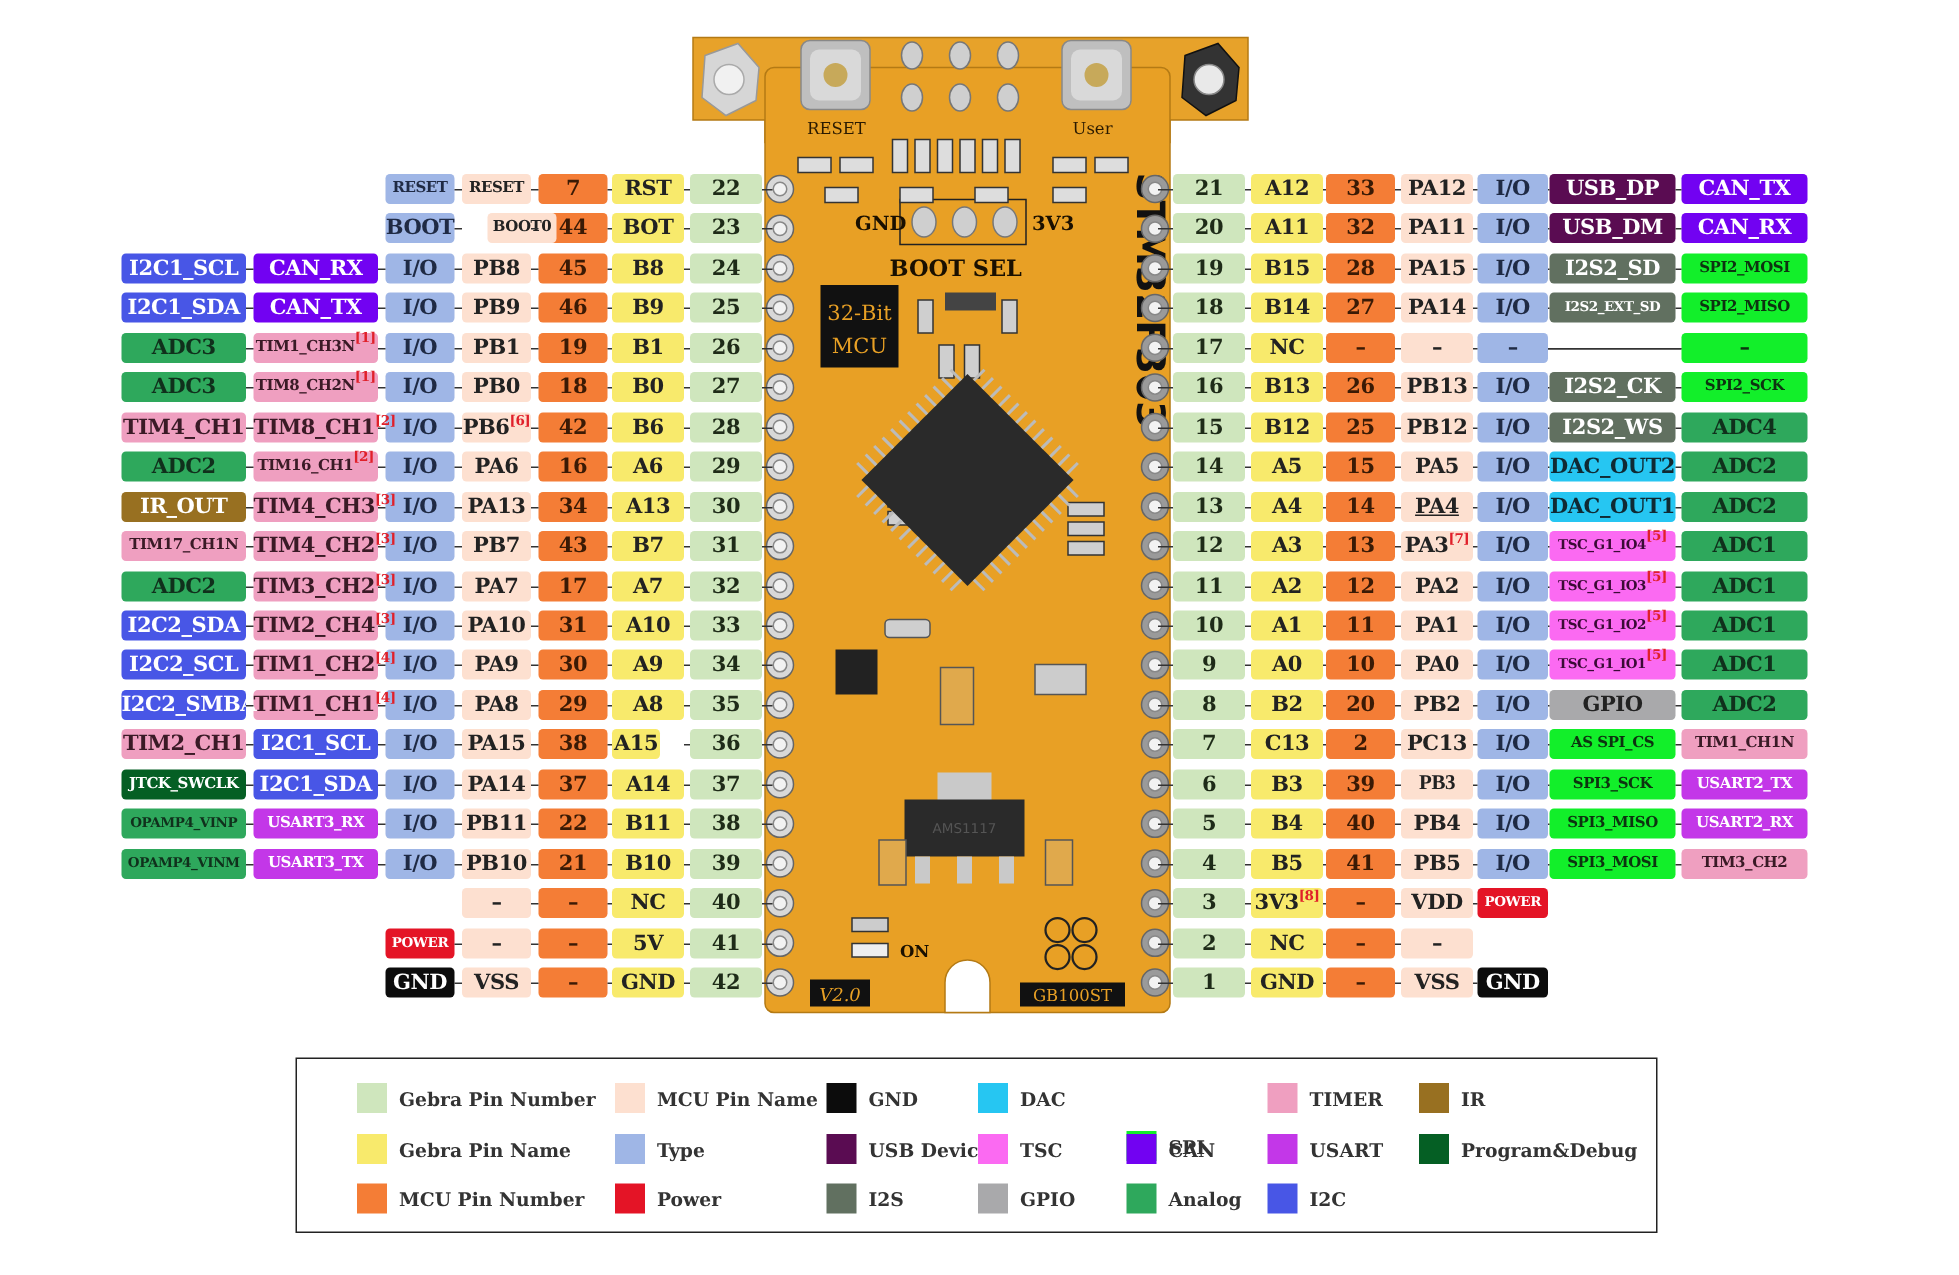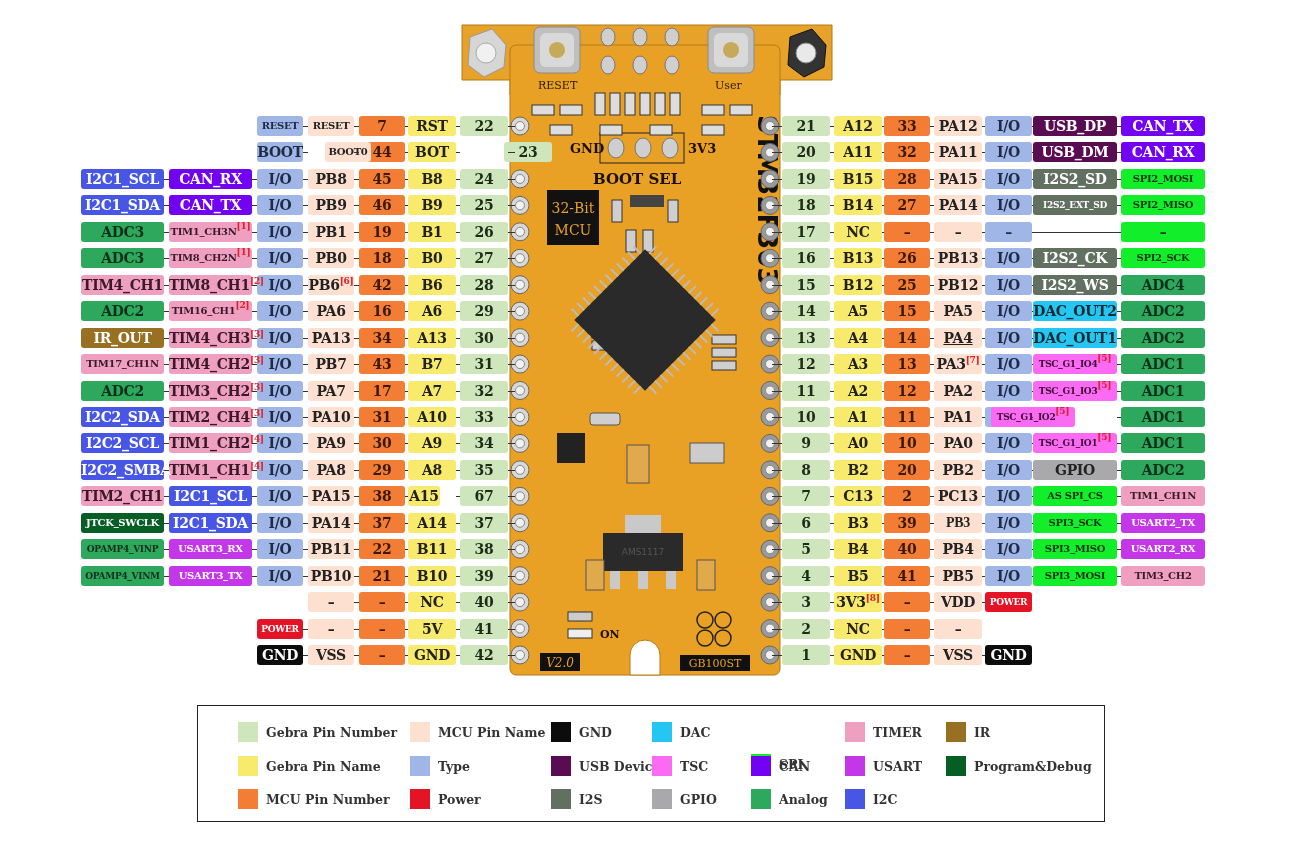--- a/index.html
+++ b/index.html
@@ -386,21 +386,21 @@
     <div class="pill c-gnum" style="left: 460px; top: 116px; width: 48px;"><span>22</span></div>
     <div class="dash" style="left: 508px; width: 7px; top: 126px;"></div>
     <div class="pill c-gname" style="left: 408px; top: 116px; width: 48px;"><span>RST</span></div>
     <div class="dash" style="left: 456px; width: 4px; top: 126px;"></div>
     <div class="pill c-mnum" style="left: 359px; top: 116px; width: 46px;"><span>7</span></div>
     <div class="dash" style="left: 405px; width: 3px; top: 126px;"></div>
     <div class="pill c-mname sm" style="left: 308px; top: 116px; width: 46px;"><span>RESET</span></div>
     <div class="dash" style="left: 354px; width: 5px; top: 126px;"></div>
     <div class="pill c-type sm" style="left: 257px; top: 116px; width: 46px;"><span>RESET</span></div>
     <div class="dash" style="left: 303px; width: 5px; top: 126px;"></div>
-    <div class="pill c-gnum" style="left: 460px; top: 142px; width: 48px; margin-left: 44px;"><span>23</span></div>
+    <div class="pill c-gnum" style="left: 460px; top: 142px; width: 48px;"><span>23</span></div>
     <div class="dash" style="left: 508px; width: 7px; top: 152px;"></div>
     <div class="pill c-gname" style="left: 408px; top: 142px; width: 48px;"><span>BOT</span></div>
     <div class="dash" style="left: 456px; width: 4px; top: 152px;"></div>
     <div class="pill c-mnum" style="left: 359px; top: 142px; width: 46px;"><span>44</span></div>
     <div class="dash" style="left: 405px; width: 3px; top: 152px;"></div>
     <div class="pill c-mname sm" style="left: 325px; top: 142px; width: 46px;"><span>BOOT0</span></div>
     <div class="dash" style="left: 354px; width: 5px; top: 152px;"></div>
     <div class="pill c-type" style="left: 257px; top: 142px; width: 46px;"><span>BOOT</span></div>
     <div class="dash" style="left: 303px; width: 5px; top: 152px;"></div>
     <div class="pill c-gnum" style="left: 460px; top: 169px; width: 48px;"><span>24</span></div>
@@ -564,21 +564,21 @@
     <div class="pill c-mnum" style="left: 359px; top: 460px; width: 46px;"><span>29</span></div>
     <div class="dash" style="left: 405px; width: 3px; top: 470px;"></div>
     <div class="pill c-mname" style="left: 308px; top: 460px; width: 46px;"><span>PA8</span></div>
     <div class="dash" style="left: 354px; width: 5px; top: 470px;"></div>
     <div class="pill c-type" style="left: 257px; top: 460px; width: 46px;"><span>I/O</span></div>
     <div class="dash" style="left: 303px; width: 5px; top: 470px;"></div>
     <div class="pill c-timer" style="left: 169px; top: 460px; width: 83px;"><span>TIM1_CH1</span><sup>[4]</sup></div>
     <div class="dash" style="left: 252px; width: 5px; top: 470px;"></div>
     <div class="pill c-i2c" style="left: 81px; top: 460px; width: 83px;"><span>I2C2_SMBA</span></div>
     <div class="dash" style="left: 164px; width: 5px; top: 470px;"></div>
-    <div class="pill c-gnum" style="left: 460px; top: 486px; width: 48px;"><span>67</span></div>
+    <div class="pill c-gnum" style="left: 460px; top: 486px; width: 48px;"><span>36</span></div>
     <div class="dash" style="left: 508px; width: 7px; top: 496px;"></div>
     <div class="pill c-gname" style="left: 408px; top: 486px; width: 32px;"><span>A15</span></div>
     <div class="dash" style="left: 456px; width: 4px; top: 496px;"></div>
     <div class="pill c-mnum" style="left: 359px; top: 486px; width: 46px;"><span>38</span></div>
     <div class="dash" style="left: 405px; width: 3px; top: 496px;"></div>
     <div class="pill c-mname" style="left: 308px; top: 486px; width: 46px;"><span>PA15</span></div>
     <div class="dash" style="left: 354px; width: 5px; top: 496px;"></div>
     <div class="pill c-type" style="left: 257px; top: 486px; width: 46px;"><span>I/O</span></div>
     <div class="dash" style="left: 303px; width: 5px; top: 496px;"></div>
     <div class="pill c-i2c" style="left: 169px; top: 486px; width: 83px;"><span>I2C1_SCL</span></div>
@@ -811,21 +811,21 @@
     <div class="pill c-gnum" style="left: 782px; top: 407px; width: 48px;"><span>10</span></div>
     <div class="dash" style="left: 772px; width: 10px; top: 417px;"></div>
     <div class="pill c-gname" style="left: 834px; top: 407px; width: 48px;"><span>A1</span></div>
     <div class="dash" style="left: 830px; width: 4px; top: 417px;"></div>
     <div class="pill c-mnum" style="left: 884px; top: 407px; width: 46px;"><span>11</span></div>
     <div class="dash" style="left: 882px; width: 2px; top: 417px;"></div>
     <div class="pill c-mname" style="left: 934px; top: 407px; width: 48px;"><span>PA1</span></div>
     <div class="dash" style="left: 930px; width: 4px; top: 417px;"></div>
     <div class="pill c-type" style="left: 985px; top: 407px; width: 47px;"><span>I/O</span></div>
     <div class="dash" style="left: 982px; width: 3px; top: 417px;"></div>
-    <div class="pill c-tsc xs" style="left: 991px; top: 407px; width: 84px;"><span>TSC_G1_IO2</span><sup>[5]</sup></div>
+    <div class="pill c-tsc xs" style="left: 1033px; top: 407px; width: 84px;"><span>TSC_G1_IO2</span><sup>[5]</sup></div>
     <div class="dash" style="left: 1032px; width: 1px; top: 417px;"></div>
     <div class="pill c-analog" style="left: 1121px; top: 407px; width: 84px;"><span>ADC1</span></div>
     <div class="dash" style="left: 1117px; width: 4px; top: 417px;"></div>
     <div class="pill c-gnum" style="left: 782px; top: 433px; width: 48px;"><span>9</span></div>
     <div class="dash" style="left: 772px; width: 10px; top: 443px;"></div>
     <div class="pill c-gname" style="left: 834px; top: 433px; width: 48px;"><span>A0</span></div>
     <div class="dash" style="left: 830px; width: 4px; top: 443px;"></div>
     <div class="pill c-mnum" style="left: 884px; top: 433px; width: 46px;"><span>10</span></div>
     <div class="dash" style="left: 882px; width: 2px; top: 443px;"></div>
     <div class="pill c-mname" style="left: 934px; top: 433px; width: 48px;"><span>PA0</span></div>

